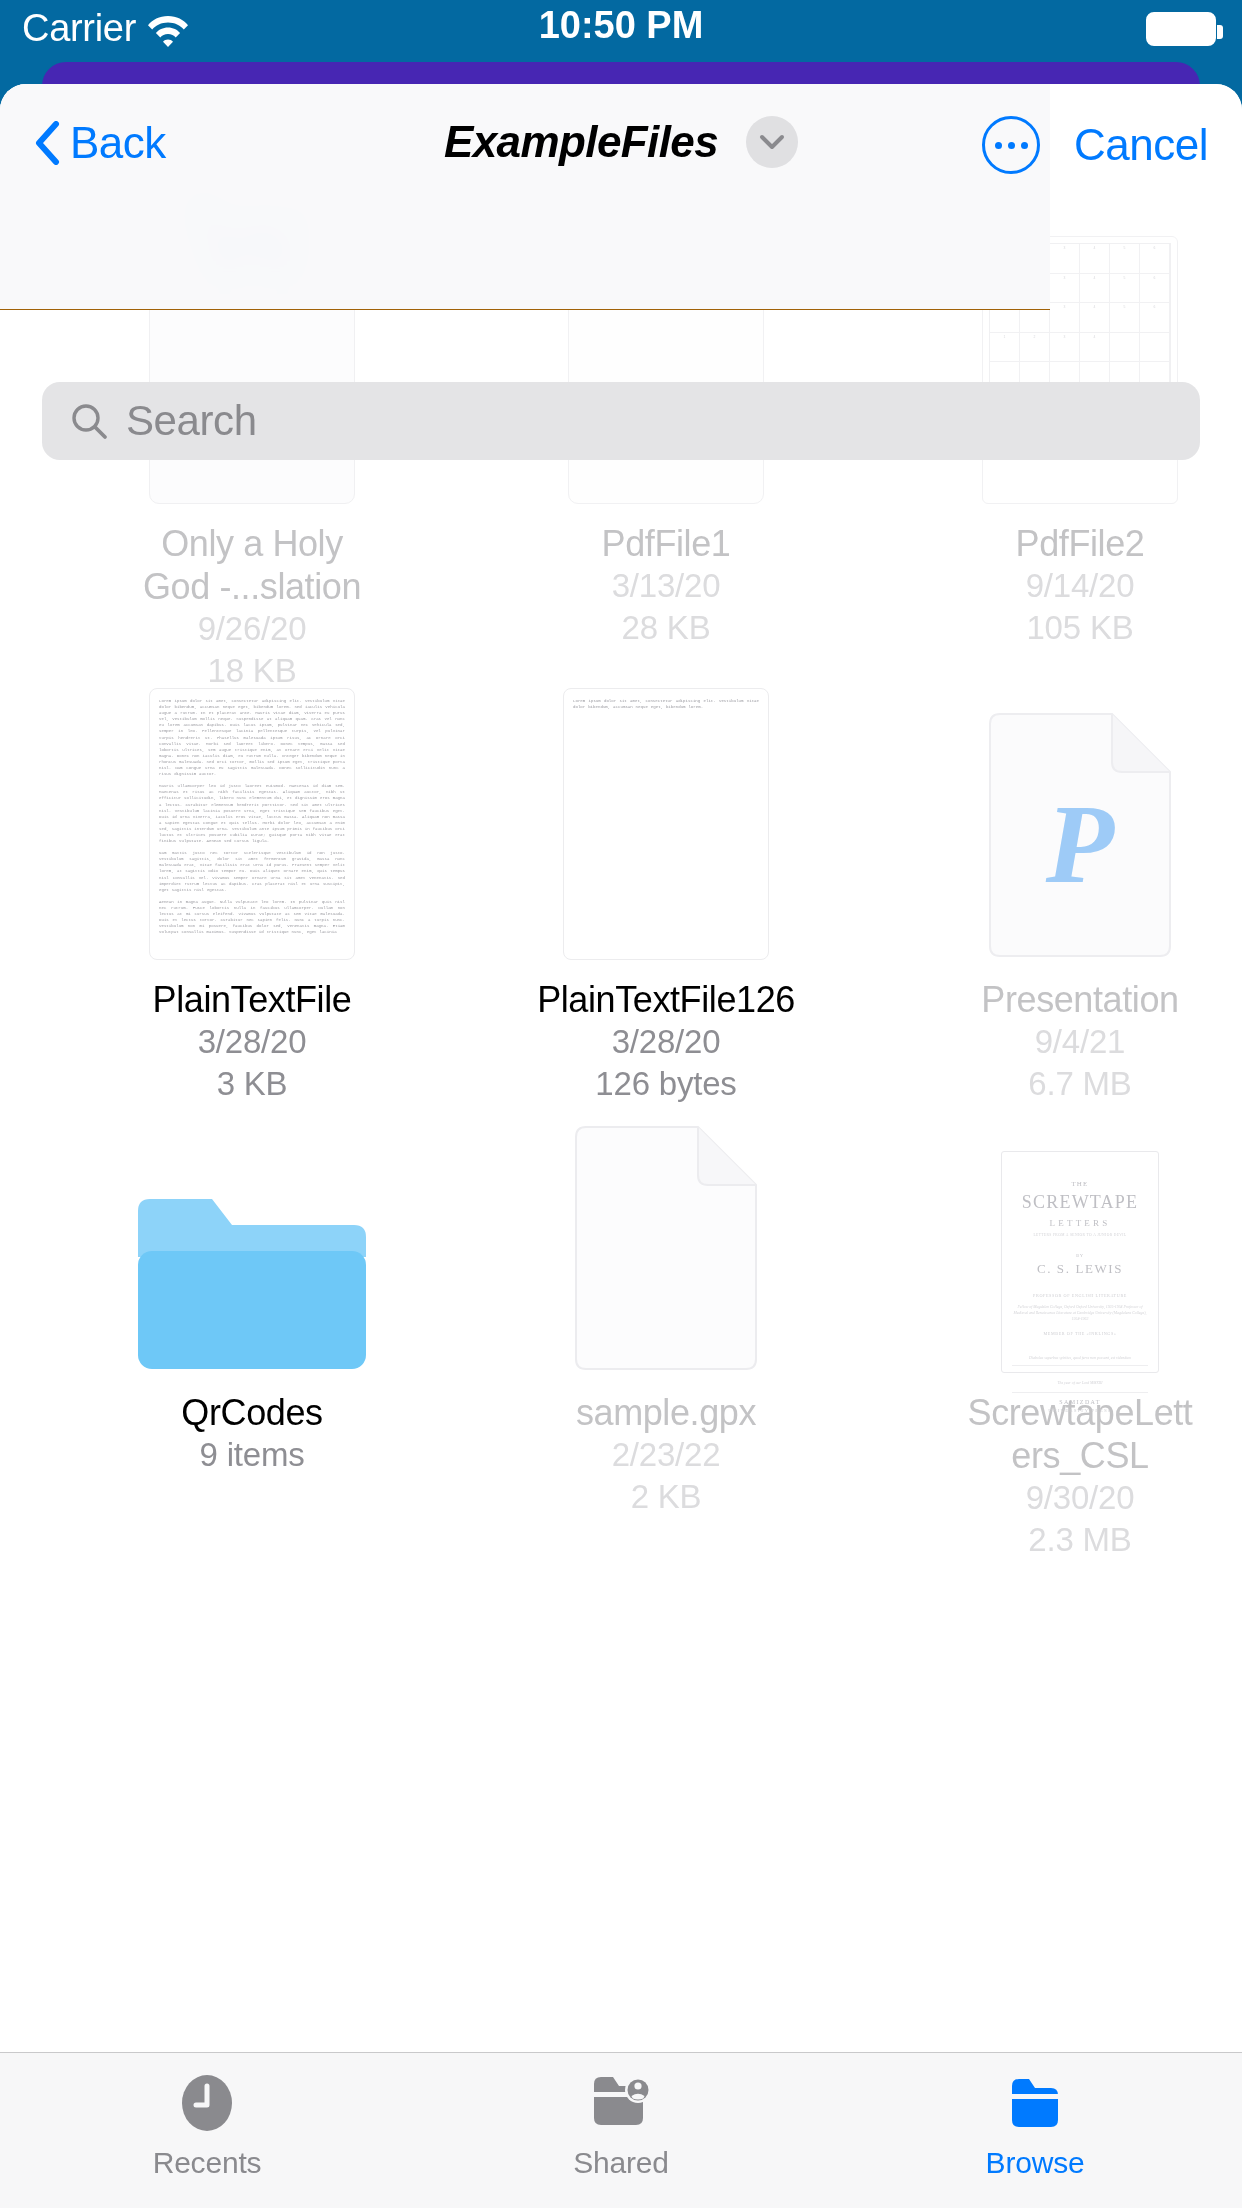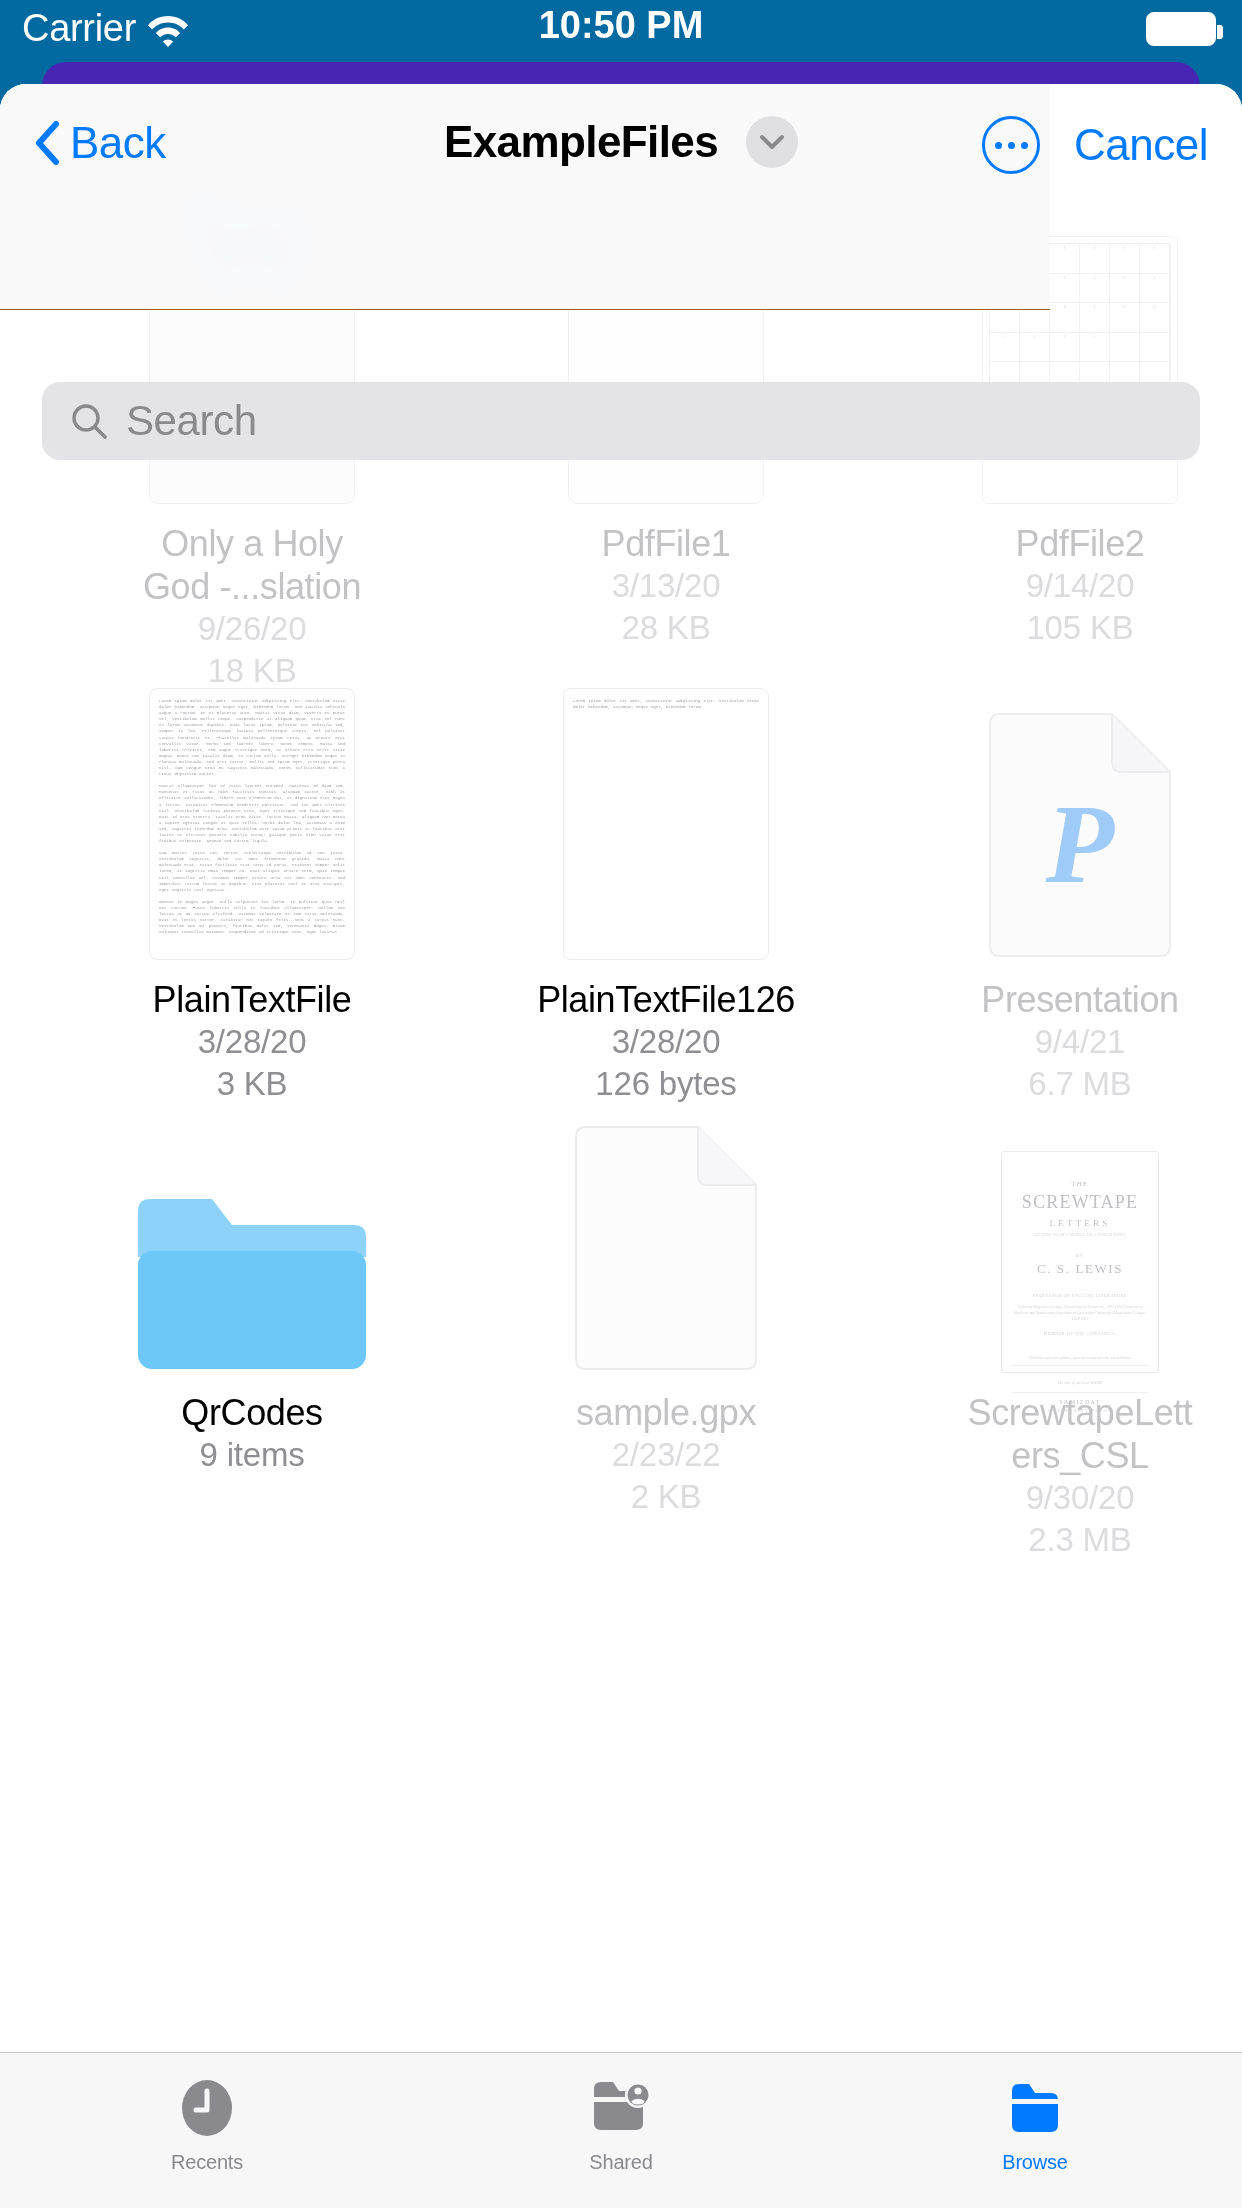--- a/index.html
+++ b/index.html
@@ -175,21 +175,21 @@
     position:absolute; left:0; top:0; width:1242px; height:120px;
   }
   .nav-back{
     position:absolute; left:34px; top:34px;
     display:flex; align-items:center; gap:10px;
     color:#007aff; font-size:44px; letter-spacing:-0.5px;
   }
   .chev-left{ width:26px; height:44px; }
   .nav-title-wrap{
     position:absolute; left:0; right:0; top:32px;
-    display:flex; align-items:center; justify-content:center; gap:28px;
+    display:flex; align-items:center; justify-content:center; gap:28px;font-style:italic;
   }
   .nav-title{
     font-size:44px; font-weight:700; color:#000; letter-spacing:-0.6px;
   }
   .title-chev{
     width:52px; height:52px; border-radius:50%;
     background:#e0e0e2; display:flex; align-items:center; justify-content:center;
   }
   .nav-right{
     position:absolute; right:34px; top:32px;
@@ -216,21 +216,21 @@
   .tabbar{
     position:absolute; left:0; bottom:0; width:1242px; height:156px;
     background:#f7f7f8; border-top:1px solid #c9c9cb;
     display:flex; z-index:40;
   }
   .tab{
     flex:1; display:flex; flex-direction:column;
     align-items:center; justify-content:center; gap:12px; padding-bottom:10px;
   }
   .tab .ti{ height:62px; display:flex; align-items:flex-end; }
-  .tab .tl{ font-size:20px; color:#8a8a8e; letter-spacing:-0.2px; }
+  .tab .tl{ font-size:30px; color:#8a8a8e; letter-spacing:-0.2px; }
   .tab.active .tl{ color:#007aff; }
 </style>
 </head>
 <body>
 
 <div id="root">
 
   <div class="statusbar">
     <div class="sb-left">
       <span class="sb-carrier">Carrier</span>

